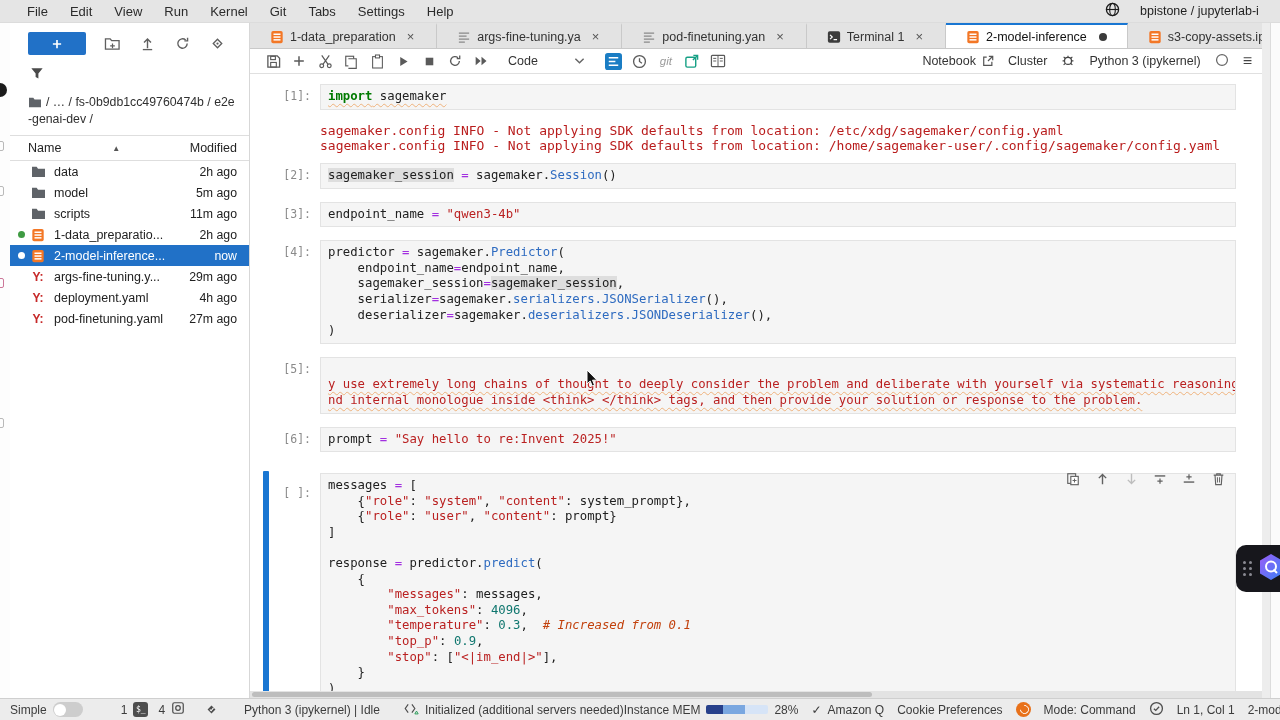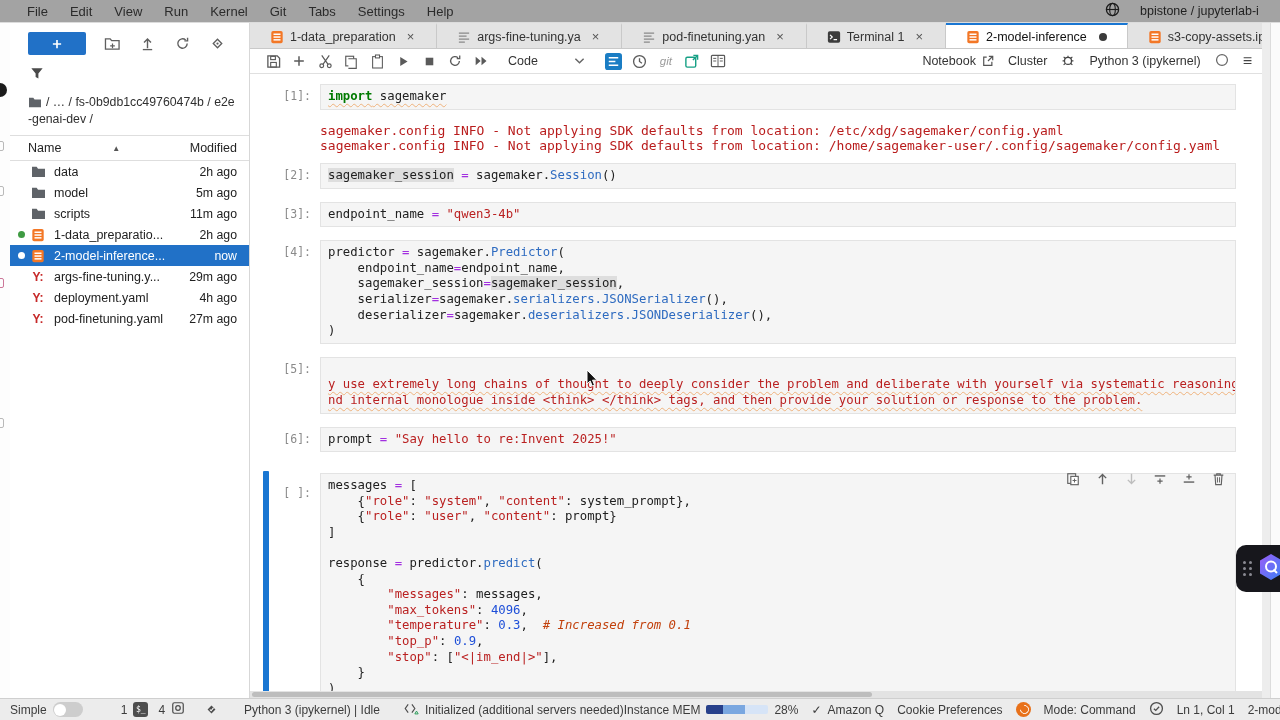--- a/index.html
+++ b/index.html
@@ -2,21 +2,21 @@
 <html><head>
 <meta charset="utf-8">
 <style>
   * { box-sizing: border-box; margin:0; padding:0; }
   html,body { width:1280px; height:720px; overflow:hidden; background:#fff;
     font-family:"Liberation Sans", sans-serif; }
   #app { position:relative; width:1280px; height:720px; background:#fff; }
 
   
   #menubar { position:absolute; top:0; left:0; width:1280px; height:23px;
-    background:#a3a3a3; border-bottom:1px solid #dcdcdc; display:flex; align-items:center;
+    background:#e5e5e5; border-bottom:1px solid #dcdcdc; display:flex; align-items:center;
     font-size:13px; color:#2b2b2b; z-index:30; }
   #menubar-items { display:flex; align-items:center; padding-left:16px; }
   .mi { padding:3px 11px; cursor:default; }
   #menu-user { margin-left:auto; display:flex; align-items:center; gap:20px; padding-right:0;
     font-size:12.5px; color:#1f1f1f; white-space:nowrap; overflow:hidden; width:175px; }
 
   
   #activity-sliver { position:absolute; top:23px; left:0; width:10px; height:675px; background:#fdfdfd; z-index:5; }
   .sliver-blob { position:absolute; left:-7px; width:14px; height:14px; border-radius:50%; background:#1b1b1b; }
   .sliver-mark { position:absolute; left:-4px; width:8px; height:10px; border:1.5px solid #b9b9b9; border-radius:2px; }
@@ -72,21 +72,21 @@
     font-family:"DejaVu Sans Mono", monospace; font-size:11.5px; color:#8a8a8a; }
   .input-box { flex:1; background:#f5f5f5; border:1px solid #e3e3e3; padding:4px 7px; overflow:hidden; }
   .codeline { font-family:"DejaVu Sans Mono", monospace; font-size:12.3px; line-height:15.6px;
     white-space:pre; color:#212121; min-height:15.6px; }
   .outwrap { margin:6px 26px 10px 70px; }
   .outline { font-family:"DejaVu Sans Mono", monospace; font-size:13px; line-height:15.2px;
     white-space:pre; color:#b91c1c; }
   .tk-t { color:#212121; }
   .tk-k { color:#007a00; font-weight:bold; }
   .tk-s { color:#ba2121; }
-  .tk-n { color:#1d4ed8; }
+  .tk-n { color:#0f766e; }
   .tk-o { color:#a22fe0; }
   .tk-f { color:#2e6bc0; }
   .tk-c { color:#c2410c; font-style:italic; }
   .tk-v { color:#212121; background:#dedede; }
   .wavy { text-decoration-line:underline; text-decoration-style:wavy;
     text-decoration-color:#efb27c; text-decoration-thickness:1px; text-underline-offset:3px; }
 
   .cell.active-cell { position:relative; margin-top:4px; margin-bottom:0; padding-top:8px; }
   .collapser { position:absolute; left:5px; top:6px; bottom:0; width:6px; background:#1976d2; border-radius:1px; }
   .cell.active-cell .prompt { padding-top:13px; }

